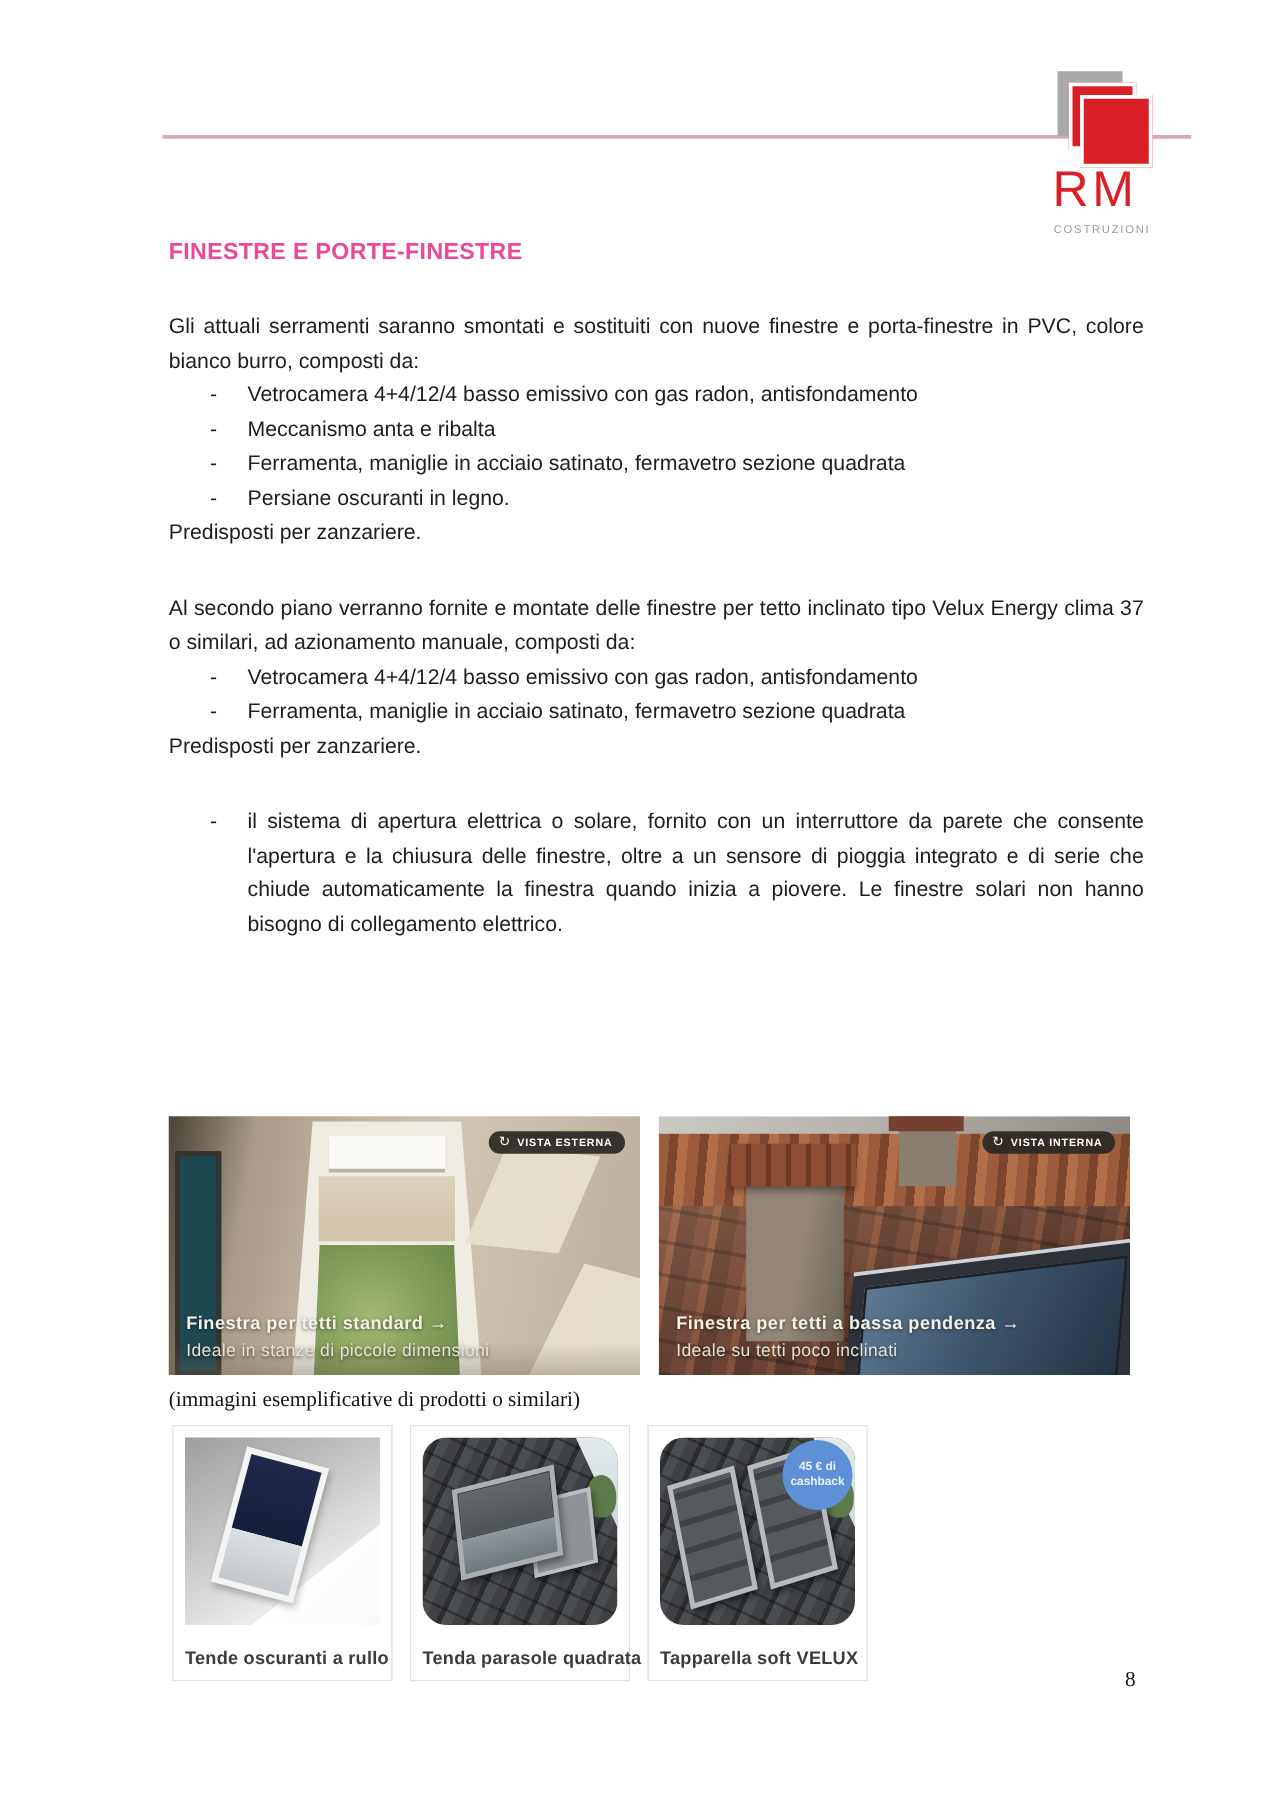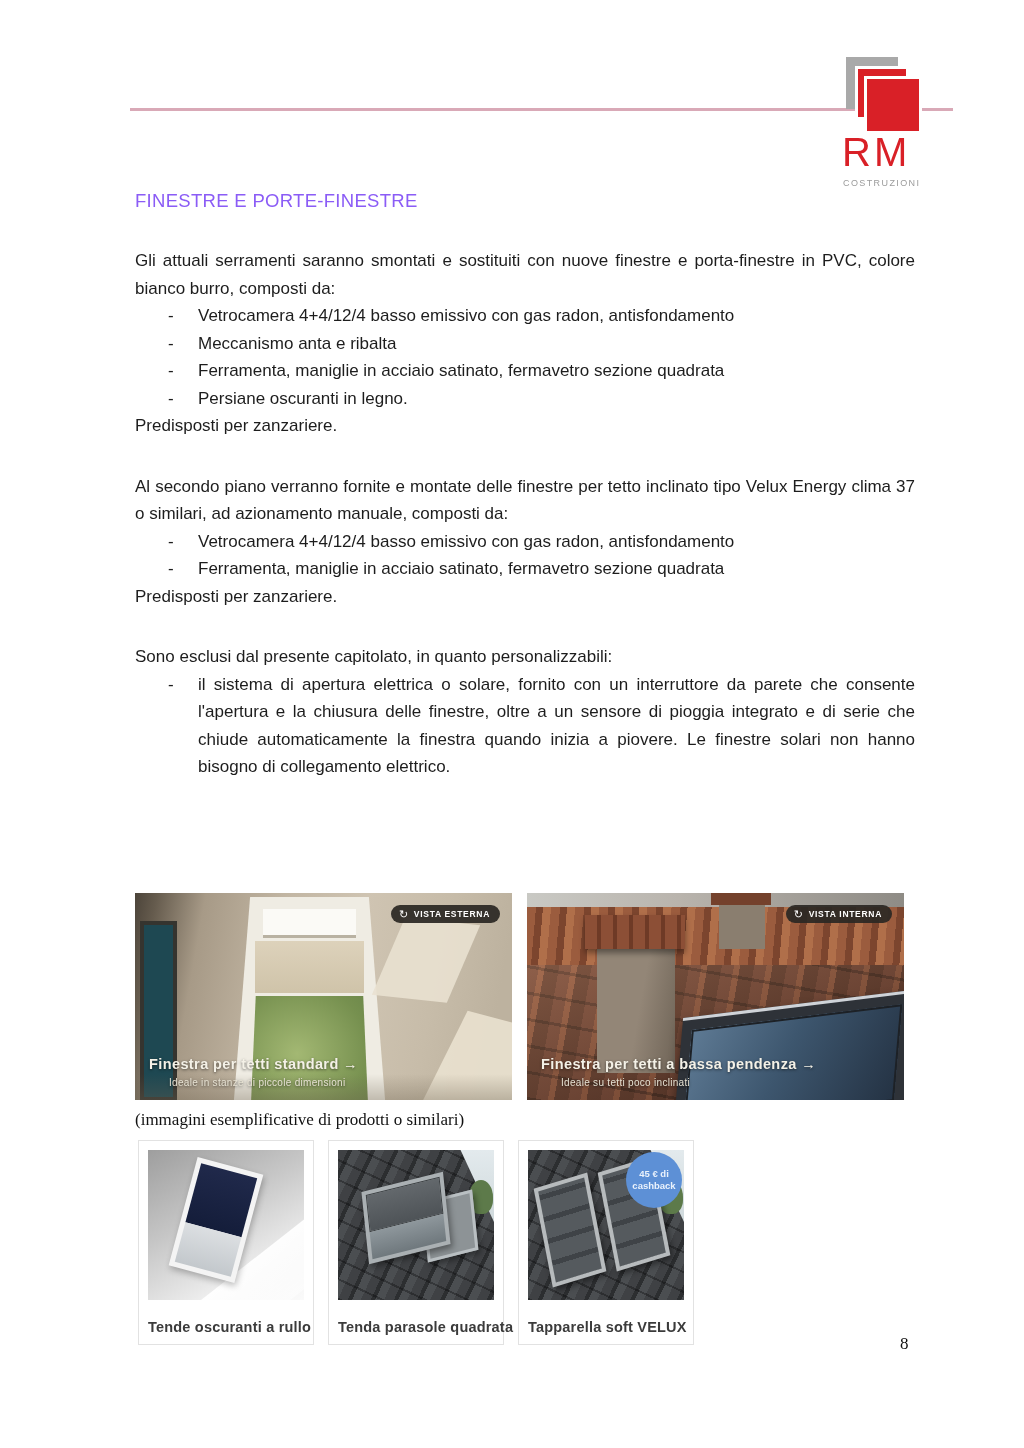--- a/index.html
+++ b/index.html
@@ -15,21 +15,21 @@
   .logo{position:absolute; left:840px; top:50px; width:130px; height:135px;}
   .sq{position:absolute;}
   .sq-gray{left:6px; top:7px; width:52px; height:52px; background:#a9a9a9;}
   .sq-red1{left:15px; top:16px; width:54px; height:54px; background:var(--accent-red); border:3px solid #fff;}
   .sq-red2{left:24px; top:26px; width:58px; height:58px; background:var(--accent-red); border:3px solid #fff;}
   .logo-rm{position:absolute; left:2px; top:82px; font-size:40px; line-height:40px; color:var(--accent-red);
            font-weight:400; letter-spacing:3px;}
   .logo-sub{position:absolute; left:3px; top:128px; font-size:9px; color:#9b9b9b; letter-spacing:1.4px;}
 
   
-  .title{position:absolute; left:135px; top:190px; font-size:18.5px; font-weight:normal; color:#8b5cf6; letter-spacing:.3px;}
+  .title{position:absolute; left:135px; top:190px; font-size:18.5px; font-weight:bold; color:#ec4899; letter-spacing:.3px;}
   .body-text{position:absolute; left:135px; top:247px; width:780px; font-size:17px; line-height:27.5px; text-align:justify;}
   .section{margin-bottom:33px;}
   .section:last-child{margin-bottom:0;}
   .body-text p{margin:0;}
   .body-text ul{list-style:none; margin:0; padding:0;}
   .body-text li{position:relative; padding-left:63px; text-align:justify;}
   .body-text li::before{content:"-"; position:absolute; left:33px;}
 
   
   .hero{position:absolute; top:893px; width:377px; height:207px; overflow:hidden;}
@@ -63,38 +63,38 @@
   .h2-glass{width:100%; height:100%; background:linear-gradient(115deg,#5e7a94 0%,#3d566e 45%,#243243 100%);
             box-shadow:inset 0 0 0 2px #1d2126;}
 
   .hero-badge{position:absolute; top:12px; right:12px; display:flex; align-items:center; gap:5px;
               background:rgba(43,40,36,.93); color:#fff; border-radius:12px; padding:4px 10px 4px 8px;
               font-size:8.5px; font-weight:bold; letter-spacing:.7px;}
   .hero-badge .refresh{font-size:11px; line-height:10px; font-weight:normal;}
   .hero-caption{position:absolute; left:14px; bottom:12px; color:#f4f1e7; text-shadow:0 1px 3px rgba(0,0,0,.55);}
   .hero-title{font-size:14.5px; font-weight:600; letter-spacing:.4px; margin-bottom:5px;}
   .hero-title .arrow{font-weight:normal;}
-  .hero-sub{font-size:10px; color:#e6e1d2; letter-spacing:.3px;margin-left:20px;}
+  .hero-sub{font-size:14px; color:#e6e1d2; letter-spacing:.3px;}
 
   
   .note{position:absolute; left:135px; top:1110px; font-family:"Liberation Serif", serif; font-size:17px; color:#111;}
   .card{position:absolute; top:1140px; width:176px; height:205px; background:#fff; border:1px solid #e2e2e2;}
   .card1{left:138px;} .card2{left:328px;} .card3{left:518px;} .card4{left:708px;}
   .thumb{position:absolute; left:9px; top:9px; right:9px; height:150px; overflow:hidden;}
   .card .label{position:absolute; left:9px; bottom:9px; font-size:14.5px; font-weight:bold; color:#3b3b3b; letter-spacing:.2px; white-space:nowrap;}
 
   .thumb1{background:linear-gradient(150deg,#9e9e9e 0%,#c6c6c6 40%,#ededed 75%,#fafafa);}
   .t1-win{position:absolute; left:34px; top:14px; width:68px; height:112px; transform:rotate(15deg); background:#f4f4f4; padding:5px; box-shadow:2px 3px 6px rgba(0,0,0,.25);}
   .t1-blind{width:100%; height:60%; background:linear-gradient(#20294b,#141d3a);}
   .t1-glass{width:100%; height:40%; background:linear-gradient(#dcdfe2,#c3c8cc);}
   .t1-beam{position:absolute; right:-34px; bottom:-14px; width:150px; height:55px; transform:rotate(-38deg);
            background:linear-gradient(rgba(255,255,255,.95),rgba(255,255,255,.55));}
 
   .roof-thumb{background:repeating-linear-gradient(25deg, rgba(0,0,0,.3) 0 2px, rgba(0,0,0,0) 2px 18px),
-              repeating-linear-gradient(115deg,#3f4144 0 9px,#2c2e30 9px 13px,#4b4e51 13px 21px);}
+              repeating-linear-gradient(115deg,#3f4144 0 9px,#2c2e30 9px 13px,#4b4e51 13px 21px);border-radius:19px;}
   .sky-corner{position:absolute; top:0; right:0; width:54px; height:72px; clip-path:polygon(38% 0,100% 0,100% 100%); background:linear-gradient(#e3eaed,#cfd9dc);}
   .tree{position:absolute; top:30px; right:1px; width:24px; height:34px; border-radius:50% 50% 42% 42%; background:#5d7a4a;}
   .t2-win{position:absolute; left:26px; top:32px; width:84px; height:72px; transform:rotate(-14deg) skewX(-8deg); background:#aab0b3; padding:4px; box-shadow:2px 4px 6px rgba(0,0,0,.4);}
   .t2-awn{width:100%; height:58%; background:linear-gradient(#63686c,#4e5357); border:1px solid #3c4043;}
   .t2-glass{width:100%; height:42%; background:linear-gradient(#8e979c,#6f787d);}
   .t2-win2{position:absolute; left:86px; top:46px; width:52px; height:60px; transform:rotate(-14deg) skewX(-8deg); background:#8d9396; border:3px solid #b9bfc2; box-shadow:2px 4px 6px rgba(0,0,0,.4);}
 
   .t34-win{position:absolute; transform:rotate(-17deg) skewX(-6deg); padding:4px; box-shadow:2px 4px 6px rgba(0,0,0,.45);}
   .t34-a{left:14px; top:30px; width:56px; height:100px;}
   .t34-b{left:78px; top:14px; width:56px; height:100px;}
@@ -139,21 +139,20 @@
     <div class="section">
       <p>Al secondo piano verranno fornite e montate delle finestre per tetto inclinato tipo Velux Energy clima 37 o similari, ad azionamento manuale, composti da:</p>
       <ul>
         <li>Vetrocamera 4+4/12/4 basso emissivo con gas radon, antisfondamento</li>
         <li>Ferramenta, maniglie in acciaio satinato, fermavetro sezione quadrata</li>
       </ul>
       <p>Predisposti per zanzariere.</p>
     </div>
 
     <div class="section">
-      <p>Sono esclusi dal presente capitolato, in quanto personalizzabili:</p>
       <ul>
         <li>il sistema di apertura elettrica o solare, fornito con un interruttore da parete che consente l'apertura e la chiusura delle finestre, oltre a un sensore di pioggia integrato e di serie che chiude automaticamente la finestra quando inizia a piovere. Le finestre solari non hanno bisogno di collegamento elettrico.</li>
       </ul>
     </div>
   </div>
 
   <figure class="hero hero1">
     <div class="shape h1-painting"></div>
     <div class="shape h1-sky">
       <div class="shape h1-open"></div>

